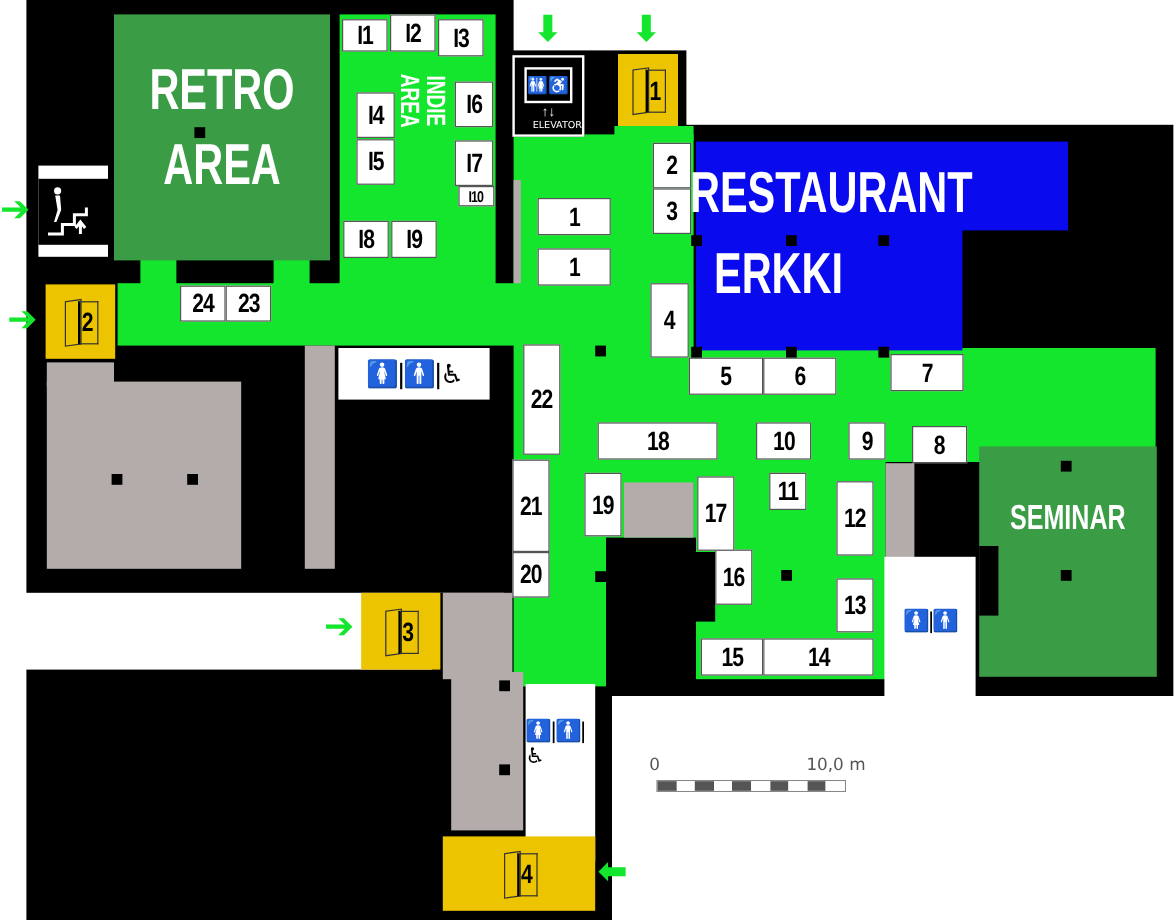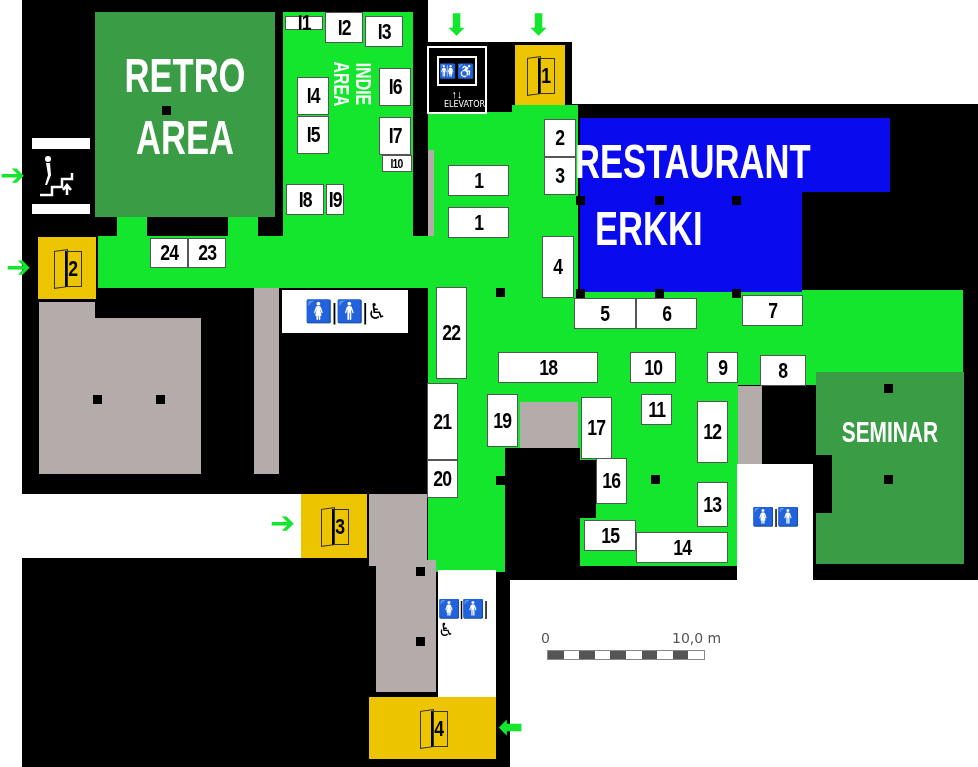--- a/index.html
+++ b/index.html
@@ -142,21 +142,21 @@
       </div>
   </div>
 
   <div class="arrow" style="left:444px;top:10px;">⬇</div>
   <div class="arrow" style="left:526px;top:10px;">⬇</div>
   <div class="arrow" style="left:0px;top:160px;">➔</div>
   <div class="arrow" style="left:6px;top:252px;">➔</div>
   <div class="arrow" style="left:270px;top:508px;">➔</div>
   <div class="arrow" style="left:498px;top:712px;">⬅</div>
 
-  <div class="booth" style="left:285px;top:16px;width:38px;height:14px;">
+  <div class="booth" style="left:285px;top:16px;width:38px;height:27px;">
       <span>I1</span>
     </div>
   <div class="booth" style="left:325px;top:12px;width:38px;height:31px;">
       <span>I2</span>
     </div>
   <div class="booth" style="left:365px;top:16px;width:38px;height:31px;">
       <span>I3</span>
     </div>
   <div class="booth" style="left:297px;top:77px;width:32px;height:38px;">
       <span>I4</span>
@@ -169,21 +169,21 @@
     </div>
   <div class="booth" style="left:379px;top:117px;width:32px;height:38px;">
       <span>I7</span>
     </div>
   <div class="booth" style="left:382px;top:155px;width:30px;height:17px;font-size:13px;">
       <span>I10</span>
     </div>
   <div class="booth" style="left:286px;top:184px;width:38px;height:31px;">
       <span>I8</span>
     </div>
-  <div class="booth" style="left:326px;top:184px;width:18px;height:31px;">
+  <div class="booth" style="left:326px;top:184px;width:38px;height:31px;">
       <span>I9</span>
     </div>
 
   <div class="booth" style="left:150px;top:238px;width:38px;height:30px;">
       <span>24</span>
     </div>
   <div class="booth" style="left:188px;top:238px;width:38px;height:30px;">
       <span>23</span>
     </div>
   <div class="booth" style="left:448px;top:165px;width:61px;height:31px;">
@@ -224,21 +224,21 @@
     </div>
   <div class="booth" style="left:697px;top:401px;width:31px;height:62px;">
       <span>12</span>
     </div>
   <div class="booth" style="left:697px;top:463px;width:31px;height:45px;margin-top:19px;">
       <span>13</span>
     </div>
   <div class="booth" style="left:636px;top:532px;width:92px;height:31px;">
       <span>14</span>
     </div>
-  <div class="booth" style="left:584px;top:520px;width:52px;height:31px;">
+  <div class="booth" style="left:584px;top:532px;width:52px;height:31px;">
       <span>15</span>
     </div>
   <div class="booth" style="left:596px;top:458px;width:31px;height:46px;">
       <span>16</span>
     </div>
   <div class="booth" style="left:581px;top:397px;width:31px;height:62px;">
       <span>17</span>
     </div>
   <div class="booth" style="left:498px;top:352px;width:100px;height:31px;">
       <span>18</span>

